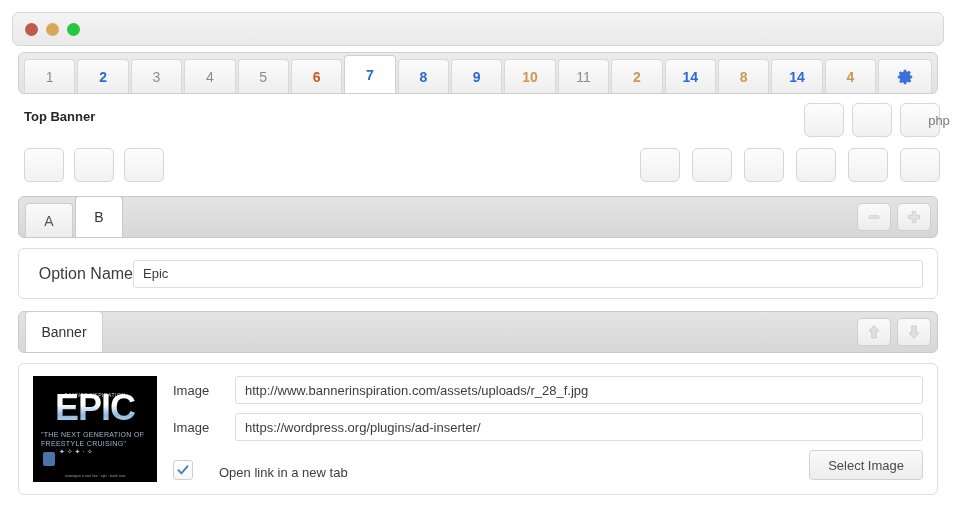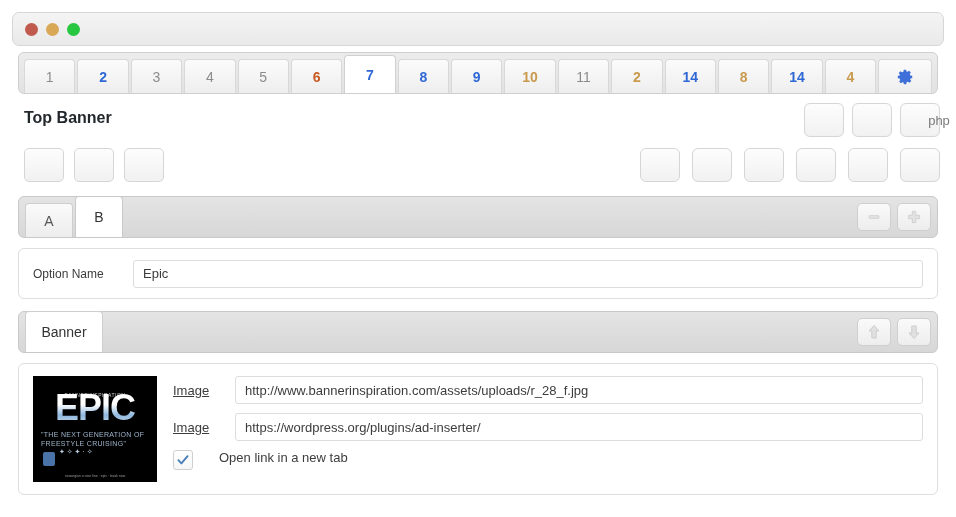--- a/index.html
+++ b/index.html
@@ -48,21 +48,21 @@
   .numtab.c-blue { color: #2f68d4; font-weight: bold; }
   .numtab.c-orange { color: #c85a22; font-weight: bold; }
   .numtab.c-tan { color: #c99a4e; font-weight: bold; margin-top: 45px; }
   .numtab.c-grey { color: #8b8b8b; }
   .numtab.gear { flex: 0 0 54px; }
   .gear-glyph { display: block; width: 18px; height: 18px; }
 
   
   .hdr-title {
     position: absolute; left: 24px; top: 109px;
-    font-size: 16px; font-weight: bold; color: #23282d;
+    font-size: 13px; font-weight: bold; color: #23282d;
   }
   .iconbtn {
     width: 30px; height: 30px; border-radius: 5px;
     background: linear-gradient(#fdfdfd, #f1f1f1);
     border: 1px solid #d6d6d6;
     display: flex; align-items: center; justify-content: center;
     cursor: pointer;
     padding-left: 38px;
   }
   .iconbtn.lg { width: 34px; height: 34px; border-radius: 6px; }
@@ -105,21 +105,21 @@
     cursor: pointer; color: #b9b9b9;
   }
 
   
   .panel {
     position: absolute; background: #fff;
     border: 1px solid #dedede; border-radius: 6px;
   }
   .optpanel { left: 18px; top: 248px; width: 920px; height: 51px; }
   .optrow { display: flex; align-items: center; height: 100%; padding: 0 14px; }
-  .optlabel { font-size: 12px; color: #3c3c3c; width: 100px; }
+  .optlabel { font-size: 16px; color: #3c3c3c; width: 100px; text-align: right; }
   .textfield {
     flex: 1 1 auto; height: 28px; border: 1px solid #dddddd; border-radius: 3px;
     background: #fff; font-size: 13px; color: #3c3c3c;
     display: flex; align-items: center; padding: 0 9px;
   }
 
   
   .banstrip {
     position: absolute; left: 18px; top: 311px; width: 920px; height: 42px;
     background: linear-gradient(#e4e4e4, #d7d7d7);
@@ -167,22 +167,22 @@
   .thumb .sparks {
     position: absolute; left: 26px; top: 72px; width: 60px; height: 20px;
     color: #b9cde0; font-size: 7px;
   }
   .thumb .foot {
     position: absolute; left: 0; right: 0; bottom: 4px; text-align: center;
     font-size: 3.5px; color: #9a9a9a;
   }
   .fields { flex: 1 1 auto; }
   .frow { display: flex; align-items: center; margin-bottom: 9px; }
-  .flabel { width: 62px; font-size: 13px; color: #3c3c3c; text-decoration: underline; }
-  .checkrow { display: flex; align-items: flex-start; margin-top: 2px; }
+  .flabel { width: 62px; font-size: 13px; color: #3c3c3c; }
+  .checkrow { display: flex; align-items: flex-end; margin-top: 2px; }
   .checkbox {
     width: 20px; height: 20px; border: 1px solid #cfcfcf; border-radius: 3px;
     background: linear-gradient(#ffffff, #f6f6f6);
     display: flex; align-items: center; justify-content: center;
     cursor: pointer;
   }
   .checklabel { margin-left: 26px; font-size: 13px; color: #3c3c3c; }
   .selbtn {
     margin-left: auto; padding: 0 18px; height: 30px;
     background: linear-gradient(#fafafa, #ededed);
@@ -399,18 +399,19 @@
           <div class="flabel">Image</div>
           <div class="textfield">https://wordpress.org/plugins/ad-inserter/</div>
         </div>
         <div class="checkrow">
           <div class="checkbox">
             <svg width="14" height="14" viewBox="0 0 14 14">
               <path d="M2.4 7.2 L5.4 10.4 L11.6 3.2" fill="none" stroke="#4a7ebb" stroke-width="1.9" stroke-linecap="round" stroke-linejoin="round"></path>
             </svg>
           </div>
           <div class="checklabel">Open link in a new tab</div>
+          <div class="selbtn">Select Image</div>
         </div>
       </div>
     </div>
   </div>
 
 </div>
 
 </body></html>

